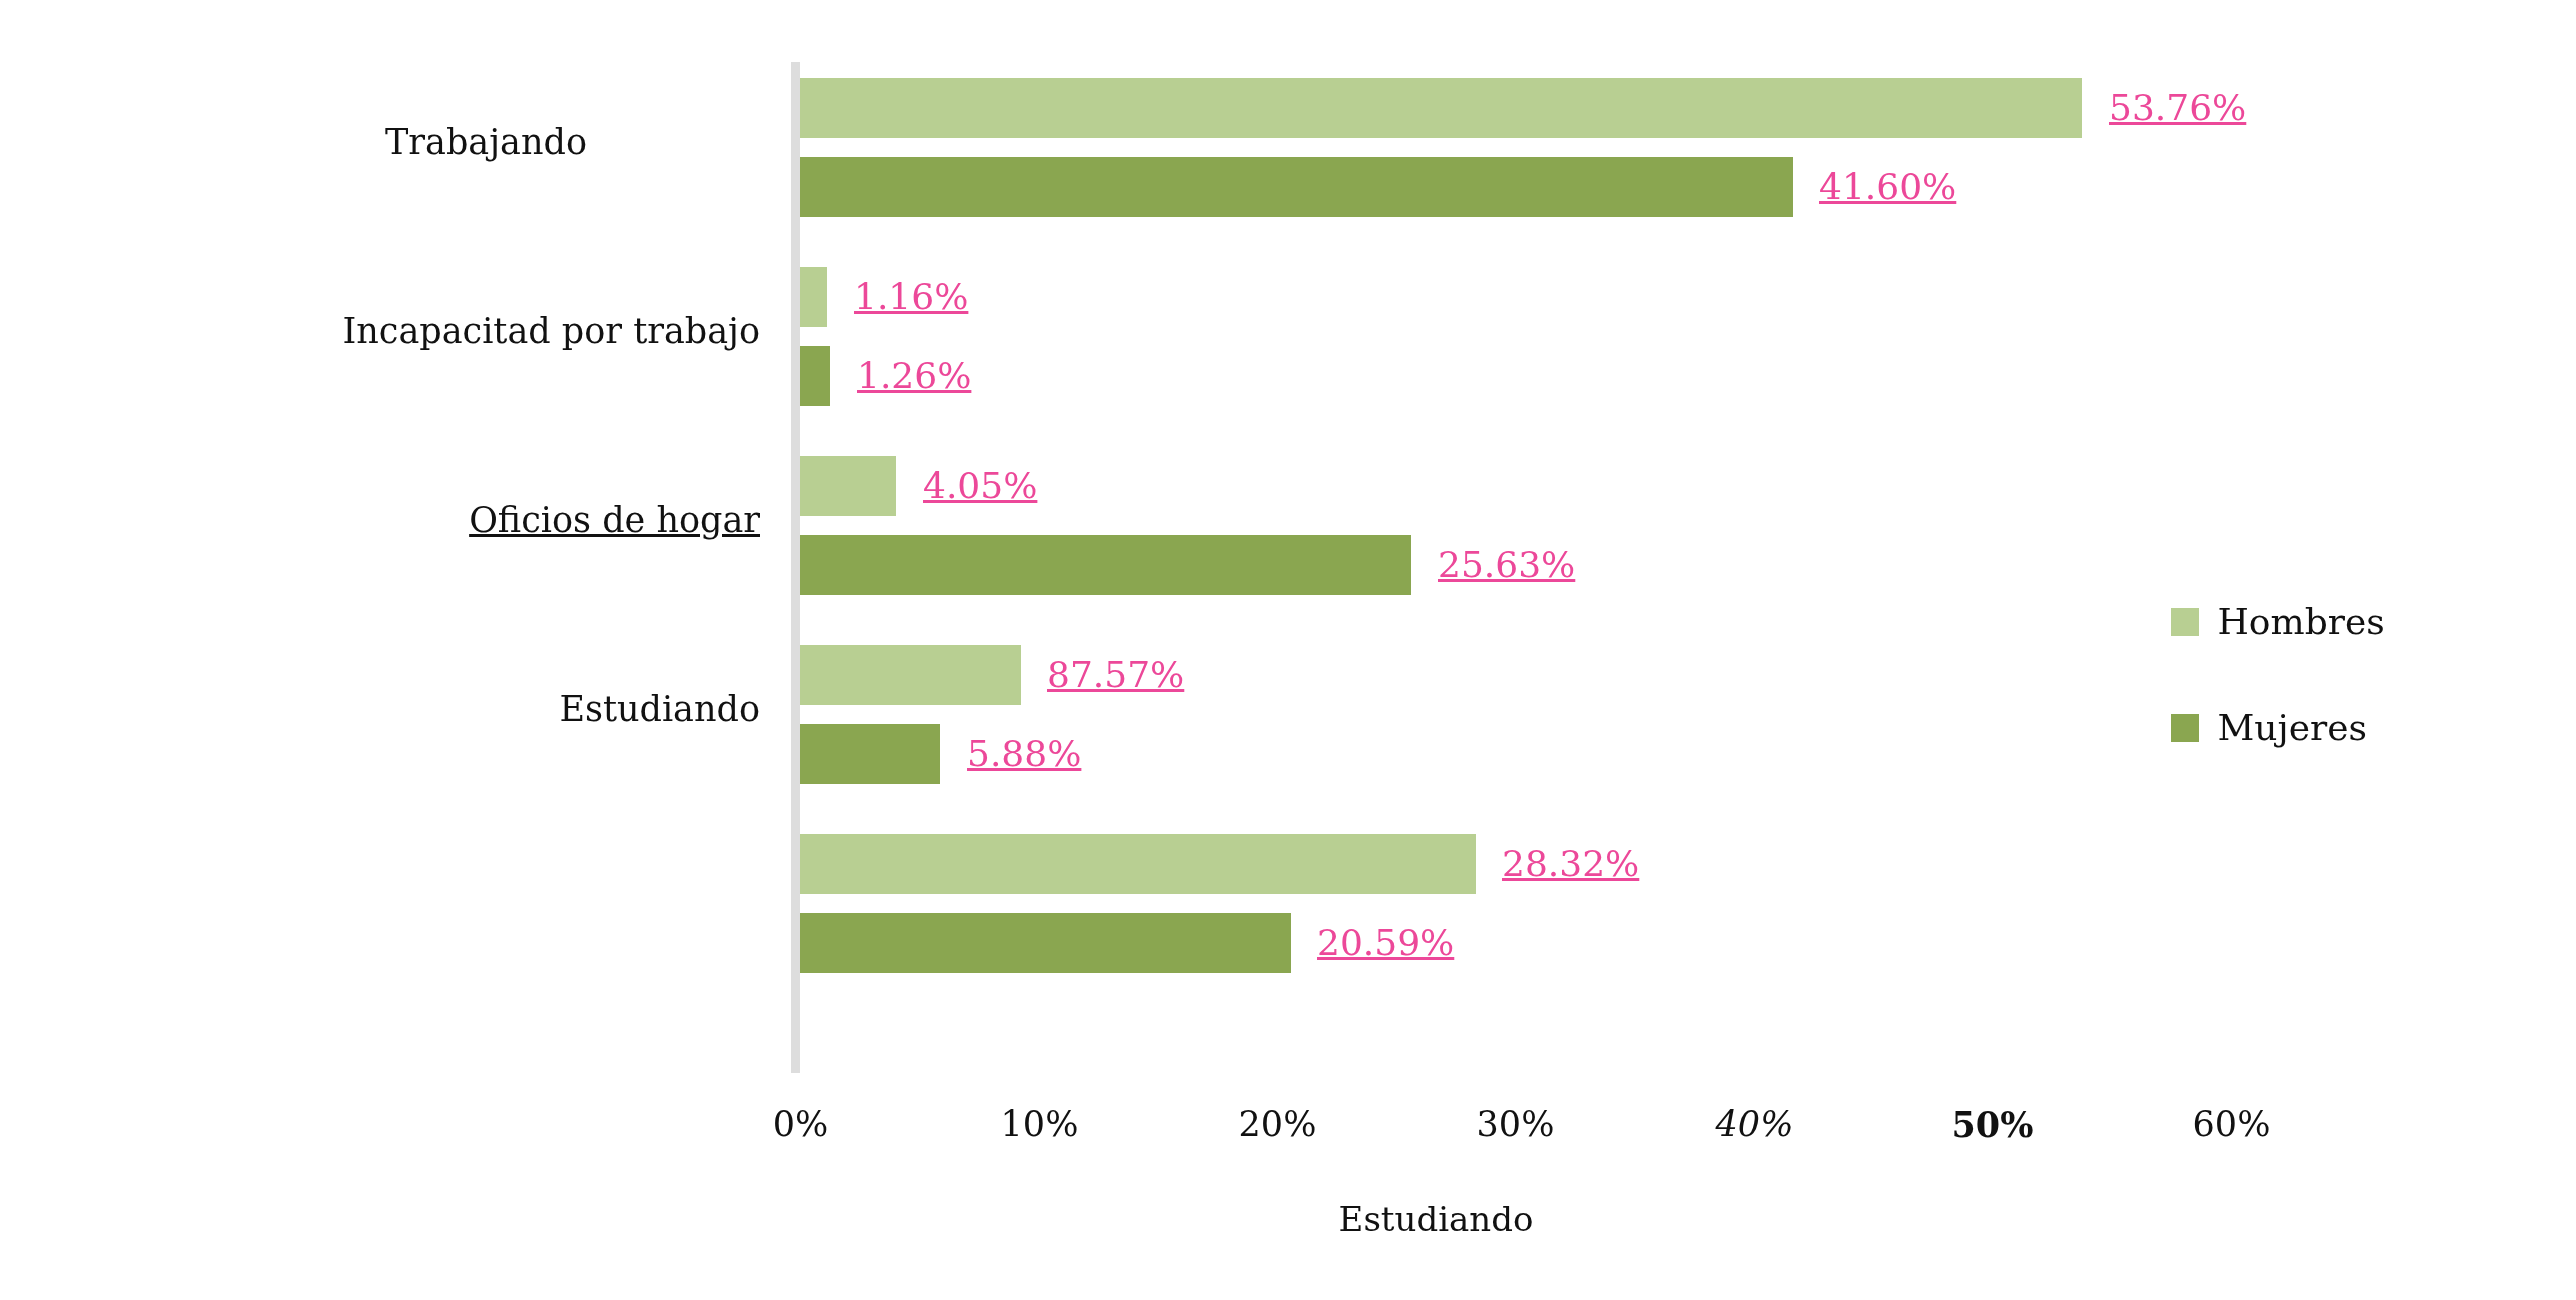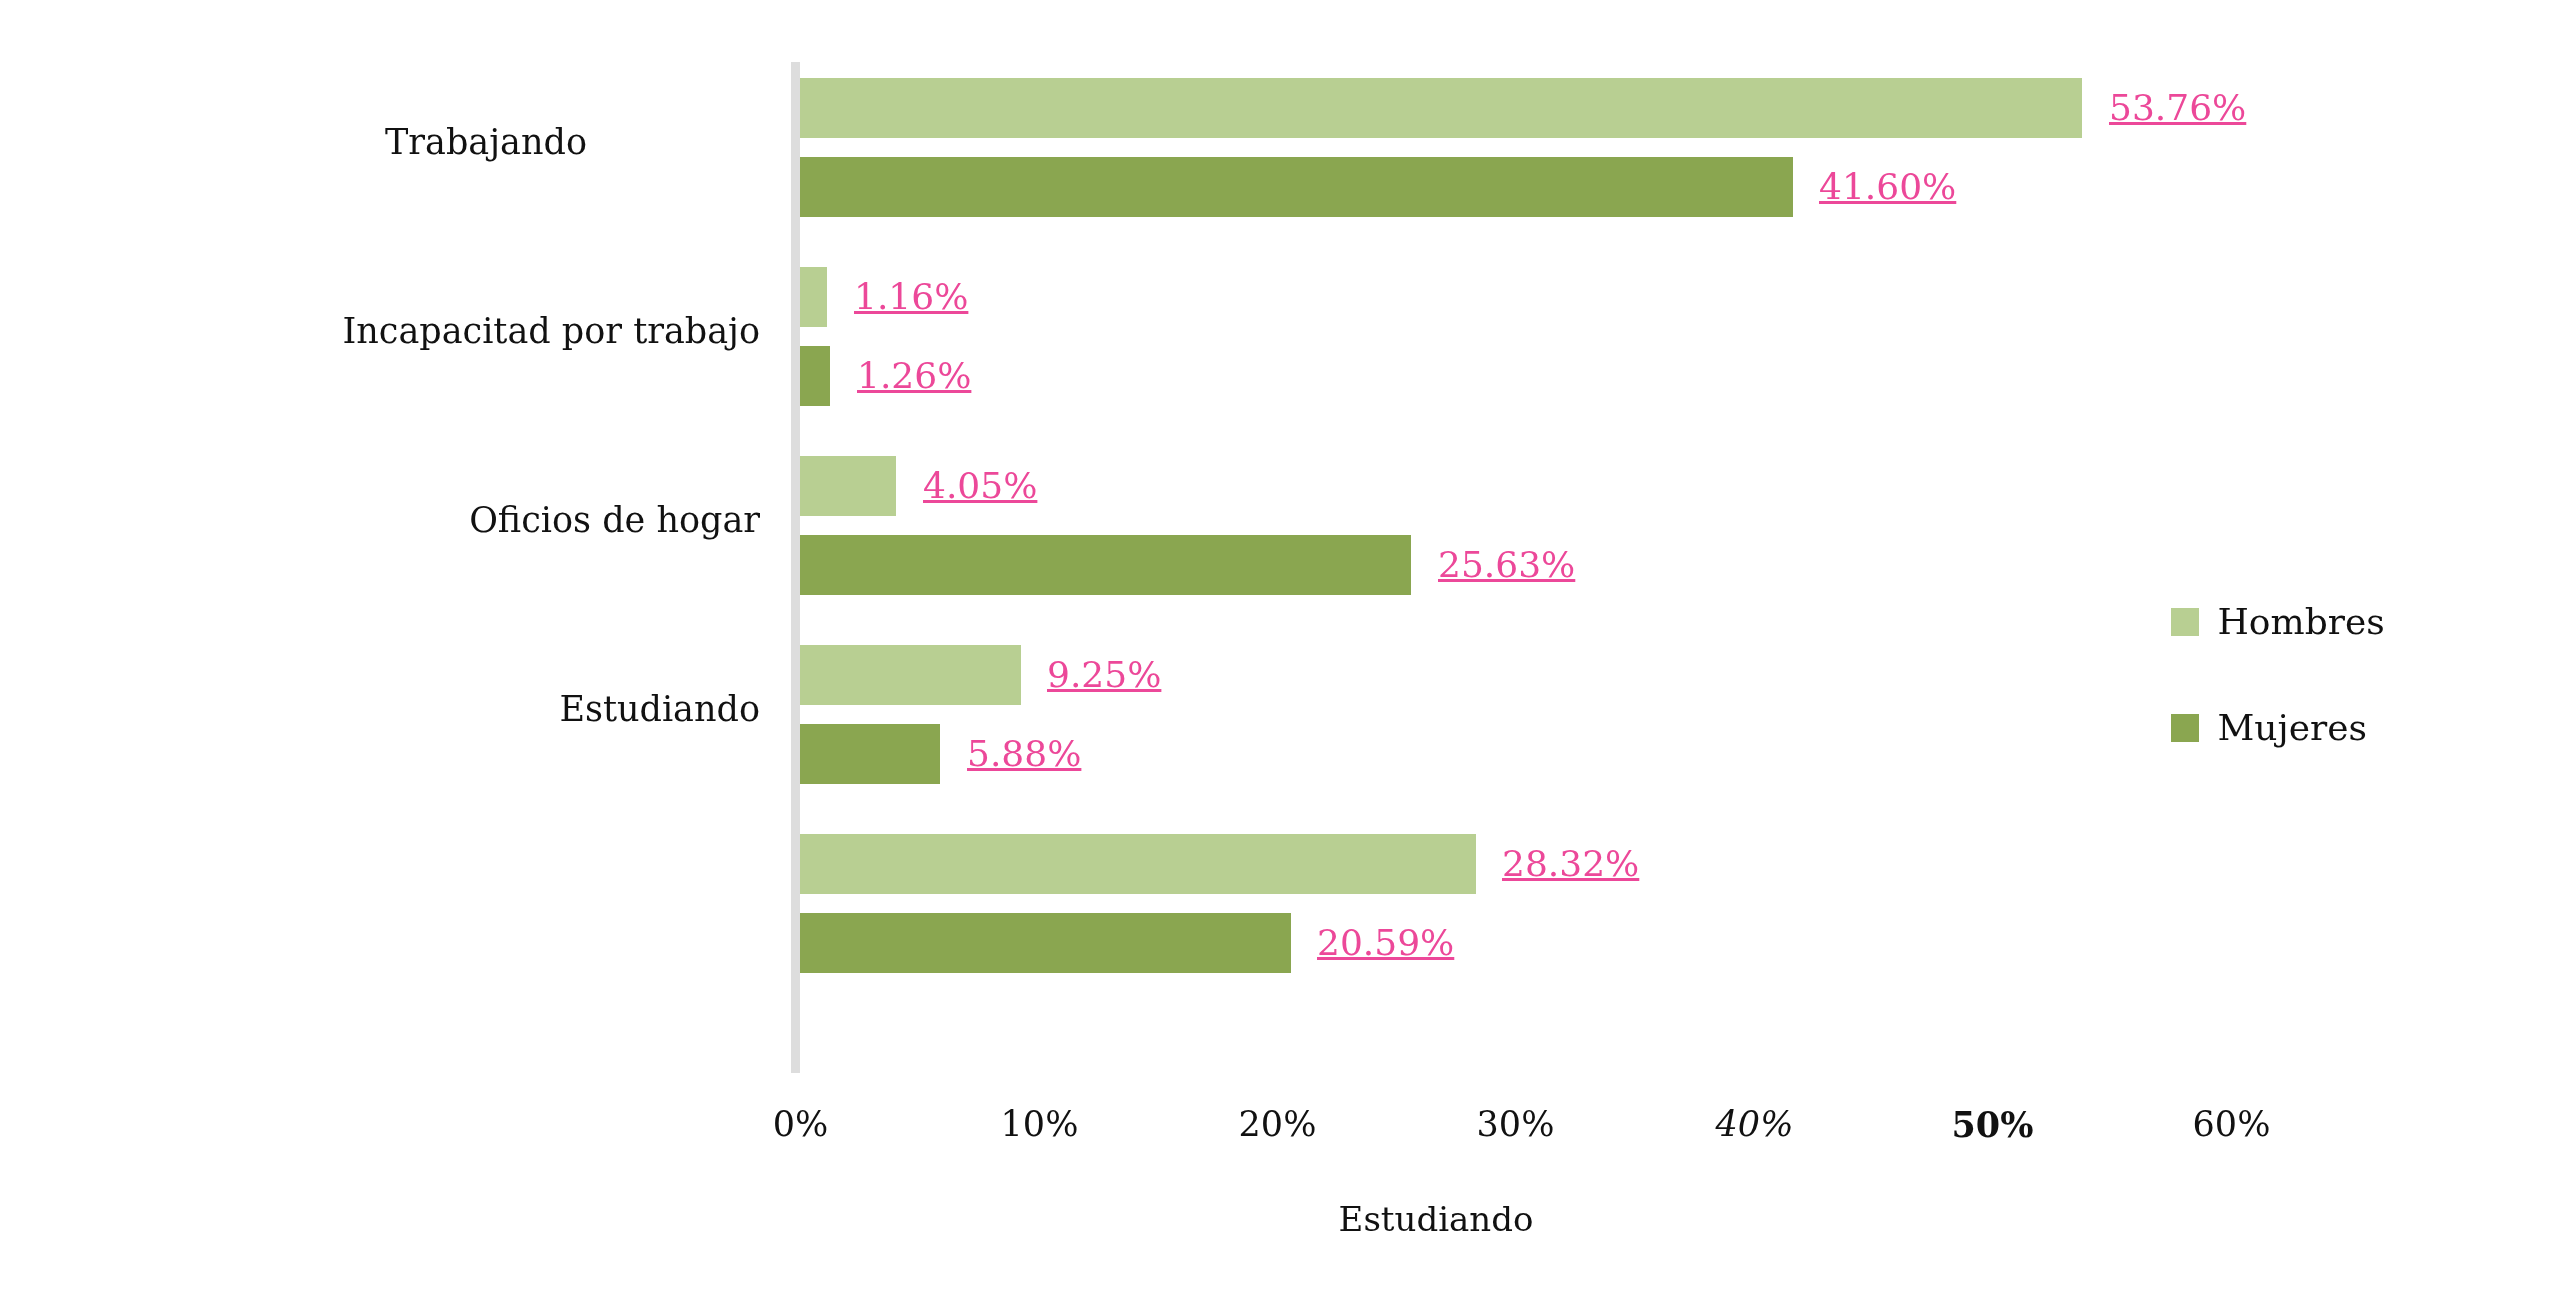--- a/index.html
+++ b/index.html
@@ -132,21 +132,21 @@
 </style>
 </head>
 <body>
 
 <div id="chart-root">
 
   <div class="y-axis-title">Ocupación</div>
 
   <div class="category-label" style="top:122px;text-align:center;">Trabajando</div>
   <div class="category-label" style="top:311px;">Incapacitad por trabajo</div>
-  <div class="category-label" style="top:500px;">Oficios de hogar</div>
+  <div class="category-label" style="top:500px;text-decoration:underline;">Oficios de hogar</div>
   <div class="category-label" style="top:689px;">Estudiando</div>
 
   <div id="plot">
     <div class="axis-line"></div>
 
     <div class="bar hombres" style="top:16px; width:1282px;"></div>
     <div class="bar-label" style="top:16px; left:1309px;">53.76%</div>
 
     <div class="bar mujeres" style="top:95px; width:993px;"></div>
     <div class="bar-label" style="top:95px; left:1019px;">41.60%</div>
@@ -157,21 +157,21 @@
     <div class="bar mujeres" style="top:284px; width:30px;"></div>
     <div class="bar-label" style="top:284px; left:57px;">1.26%</div>
 
     <div class="bar hombres" style="top:394px; width:96px;"></div>
     <div class="bar-label" style="top:394px; left:123px;">4.05%</div>
 
     <div class="bar mujeres" style="top:473px; width:611px;"></div>
     <div class="bar-label" style="top:473px; left:638px;">25.63%</div>
 
     <div class="bar hombres" style="top:583px; width:221px;"></div>
-    <div class="bar-label" style="top:583px; left:247px;">9.25%</div>
+    <div class="bar-label" style="top:583px; left:247px;">87.57%</div>
 
     <div class="bar mujeres" style="top:662px; width:140px;"></div>
     <div class="bar-label" style="top:662px; left:167px;">5.88%</div>
 
     <div class="bar hombres" style="top:772px; width:676px;"></div>
     <div class="bar-label" style="top:772px; left:702px;">28.32%</div>
 
     <div class="bar mujeres" style="top:851px; width:491px;"></div>
     <div class="bar-label" style="top:851px; left:517px;">20.59%</div>
   </div>

